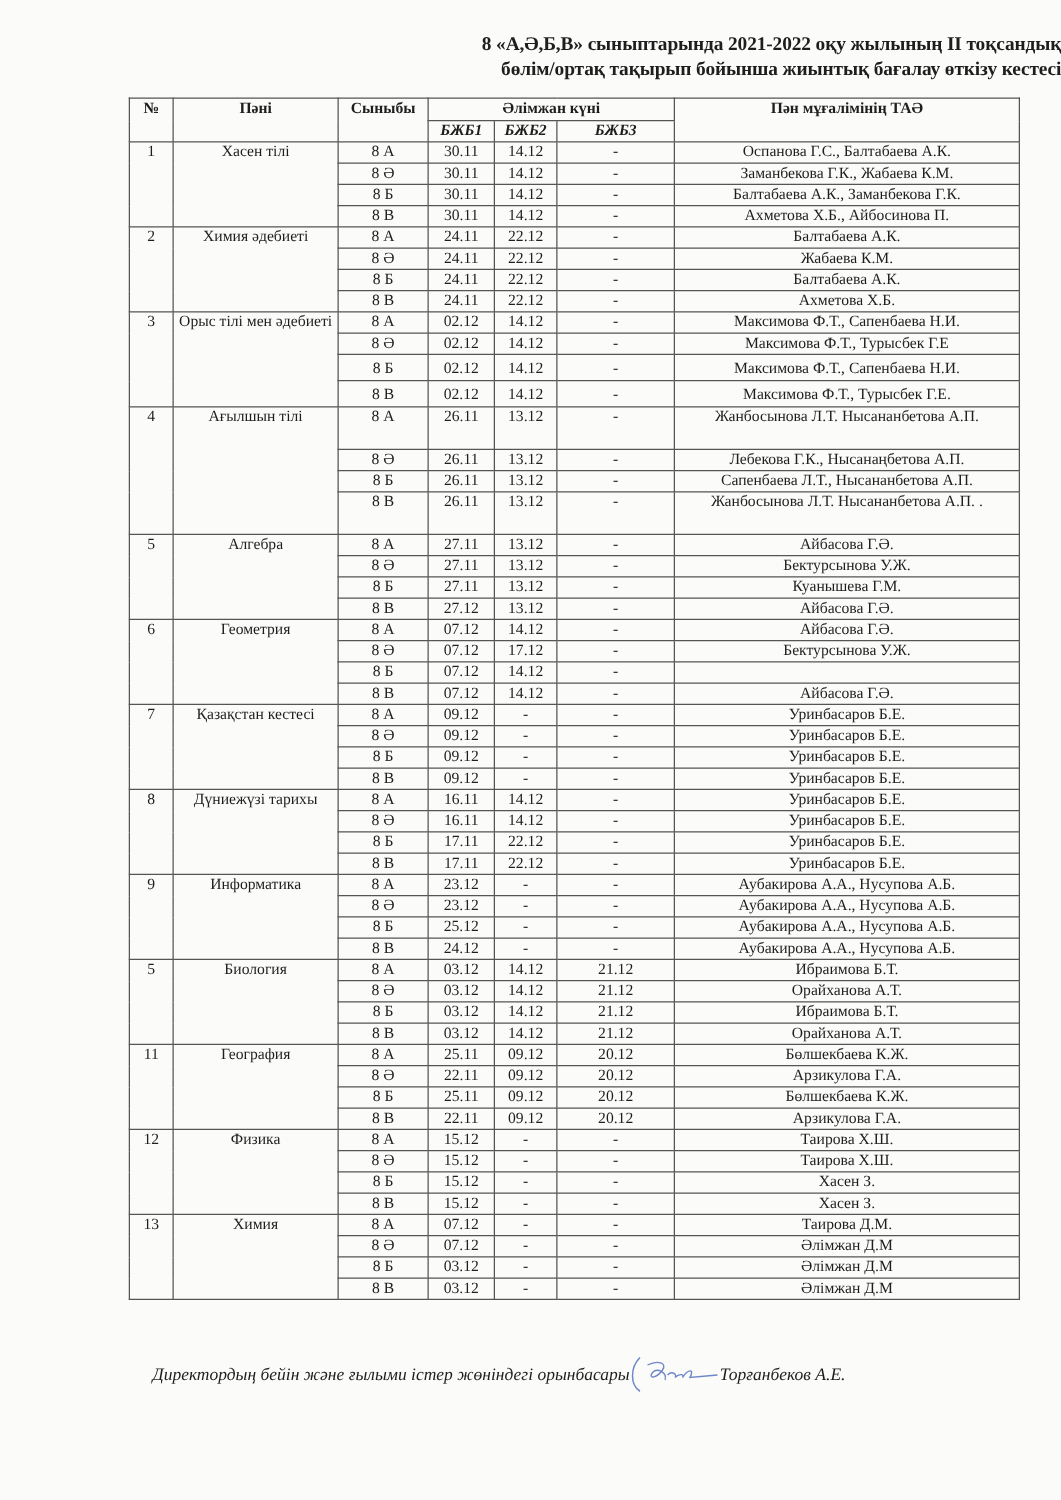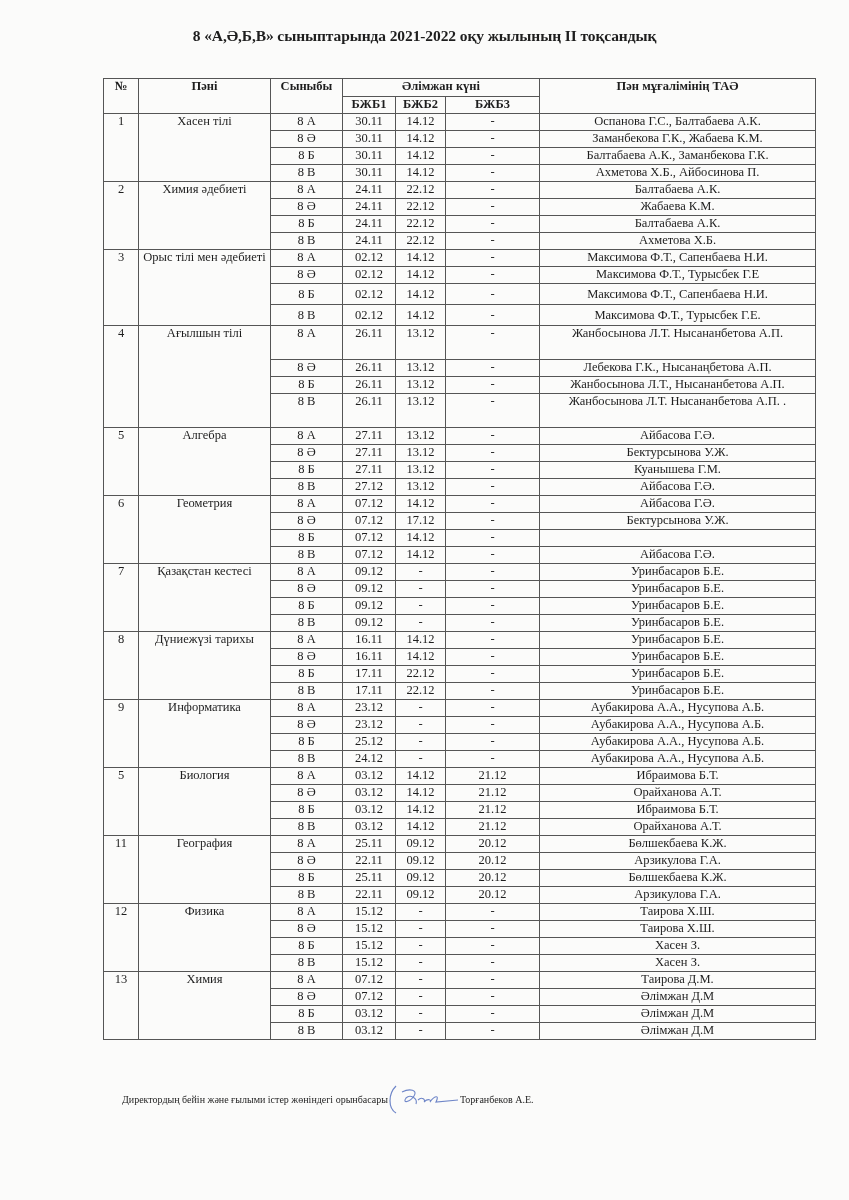--- a/index.html
+++ b/index.html
@@ -1,52 +1,53 @@
 <!DOCTYPE html>
 <html><head>
 <meta charset="utf-8">
 <style>
   html, body { margin: 0; padding: 0; }
   body {
     width: 849px; height: 1200px; background: #fbfbfa; position: relative;
     font-family: "Liberation Serif", serif; color: #1e1e1e; overflow: hidden;
   }
   .title {
-    position: absolute; top: 26px; left: 0; width: 849px; text-align: center;
+    position: absolute; top: 26px; left: 0; width: 849px; text-align: right;
     font-weight: bold; font-size: 15.5px; line-height: 20px; letter-spacing: -0.1px;
   }
   table.sched {
     position: absolute; top: 78px; left: 103px; width: 712px;
     border-collapse: collapse; table-layout: fixed; font-size: 12.5px;
   }
   table.sched td, table.sched th {
     border: 1px solid #555; padding: 0 3px; text-align: center; vertical-align: top;
     line-height: 15px; overflow: hidden; white-space: nowrap;
   }
   table.sched th { font-weight: bold; font-size: 12.5px; }
   tr.h1 th { height: 17px; }
-  tr.h2 th { height: 16px; }
+  tr.h2 th { height: 16px; font-style: italic; }
   tr.r td { height: 16px; }
   tr.rt td { height: 20px; vertical-align: middle; }
   tr.rd td { height: 33px; }
   td.teacher { white-space: normal; line-height: 16px; }
   td.grp { vertical-align: top; white-space: normal; line-height: 16px; }
   .footer {
-    position: absolute; top: 1090px; left: 122px; font-size: 10px; white-space: nowrap;
+    position: absolute; top: 1090px; left: 122px; font-size: 14px; white-space: nowrap; font-style: italic;
   }
   .sig {
     display: inline-block; width: 72px; height: 22px; position: relative; vertical-align: middle;
   }
   .sig svg { position: absolute; left: 0; top: -6px; }
 </style>
 </head>
 <body>
 
 <div class="title">
   <div>8 «А,Ә,Б,В» сыныптарында 2021-2022 оқу жылының II тоқсандық</div>
+  <div>бөлім/ортақ тақырып бойынша жиынтық бағалау өткізу кестесі</div>
 </div>
 
 <table class="sched">
   <colgroup>
     <col style="width:35px">
       <col style="width:132px">
       <col style="width:72px">
     <col style="width:53px">
       <col style="width:50px">
       <col style="width:94px">
@@ -171,21 +172,21 @@
         <td>26.11</td>
         <td>13.12</td>
         <td>-</td>
         <td class="teacher">Лебекова Г.К., Нысанаңбетова А.П.</td>
       </tr>
       <tr class="r">
         <td>8 Б</td>
         <td>26.11</td>
         <td>13.12</td>
         <td>-</td>
-        <td class="teacher">Жанбосынова Л.Т., Нысананбетова А.П.</td>
+        <td class="teacher">Сапенбаева Л.Т., Нысананбетова А.П.</td>
       </tr>
       <tr class="rd">
         <td>8 В</td>
         <td>26.11</td>
         <td>13.12</td>
         <td>-</td>
         <td class="teacher">Жанбосынова Л.Т. Нысананбетова А.П. .</td>
       </tr>
       <tr class="r">
         <td rowspan="4" class="grp">5</td>

